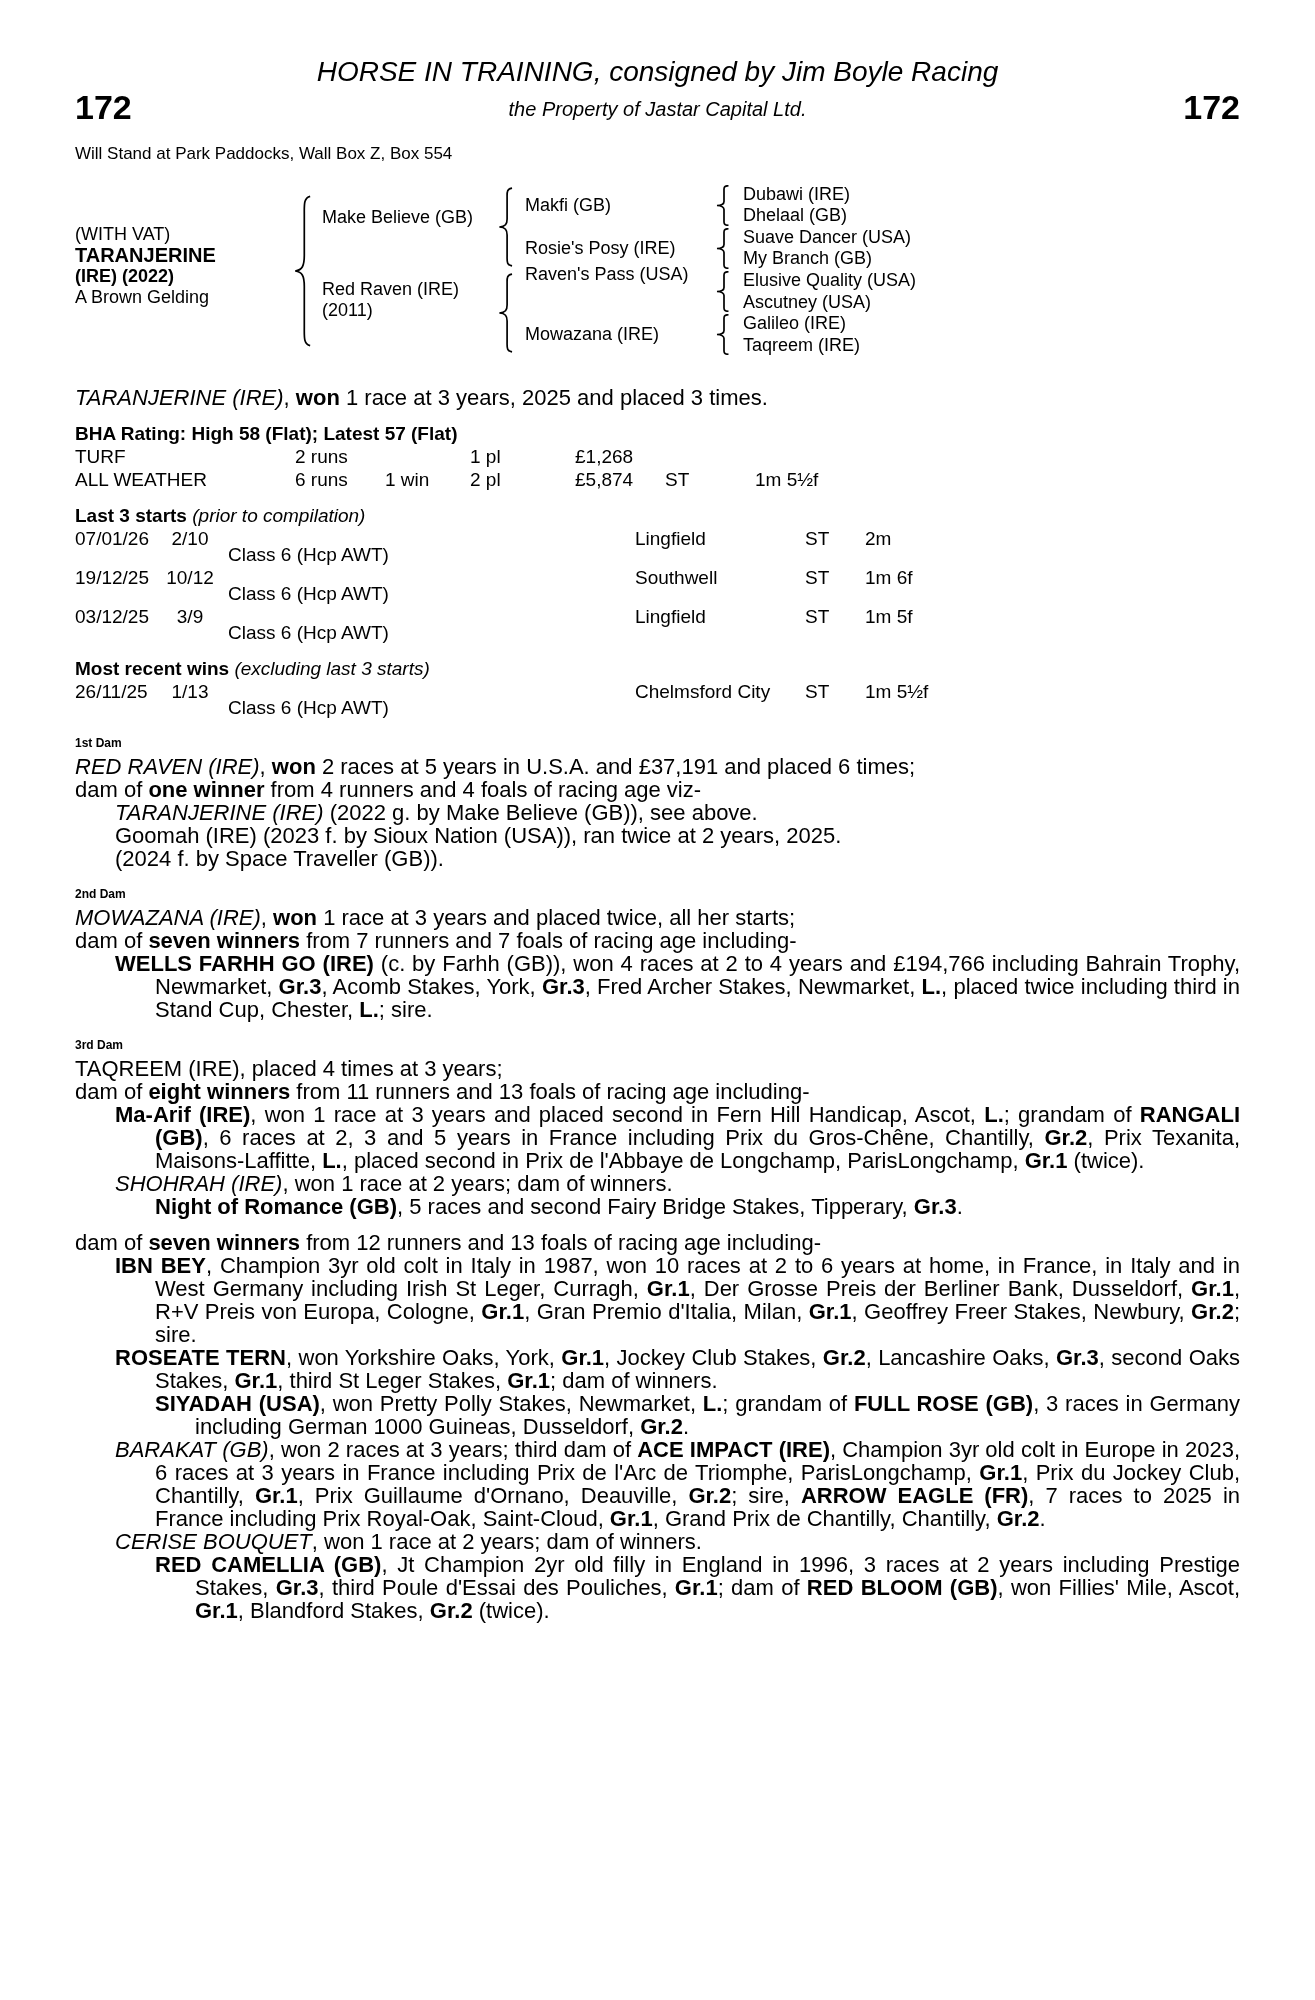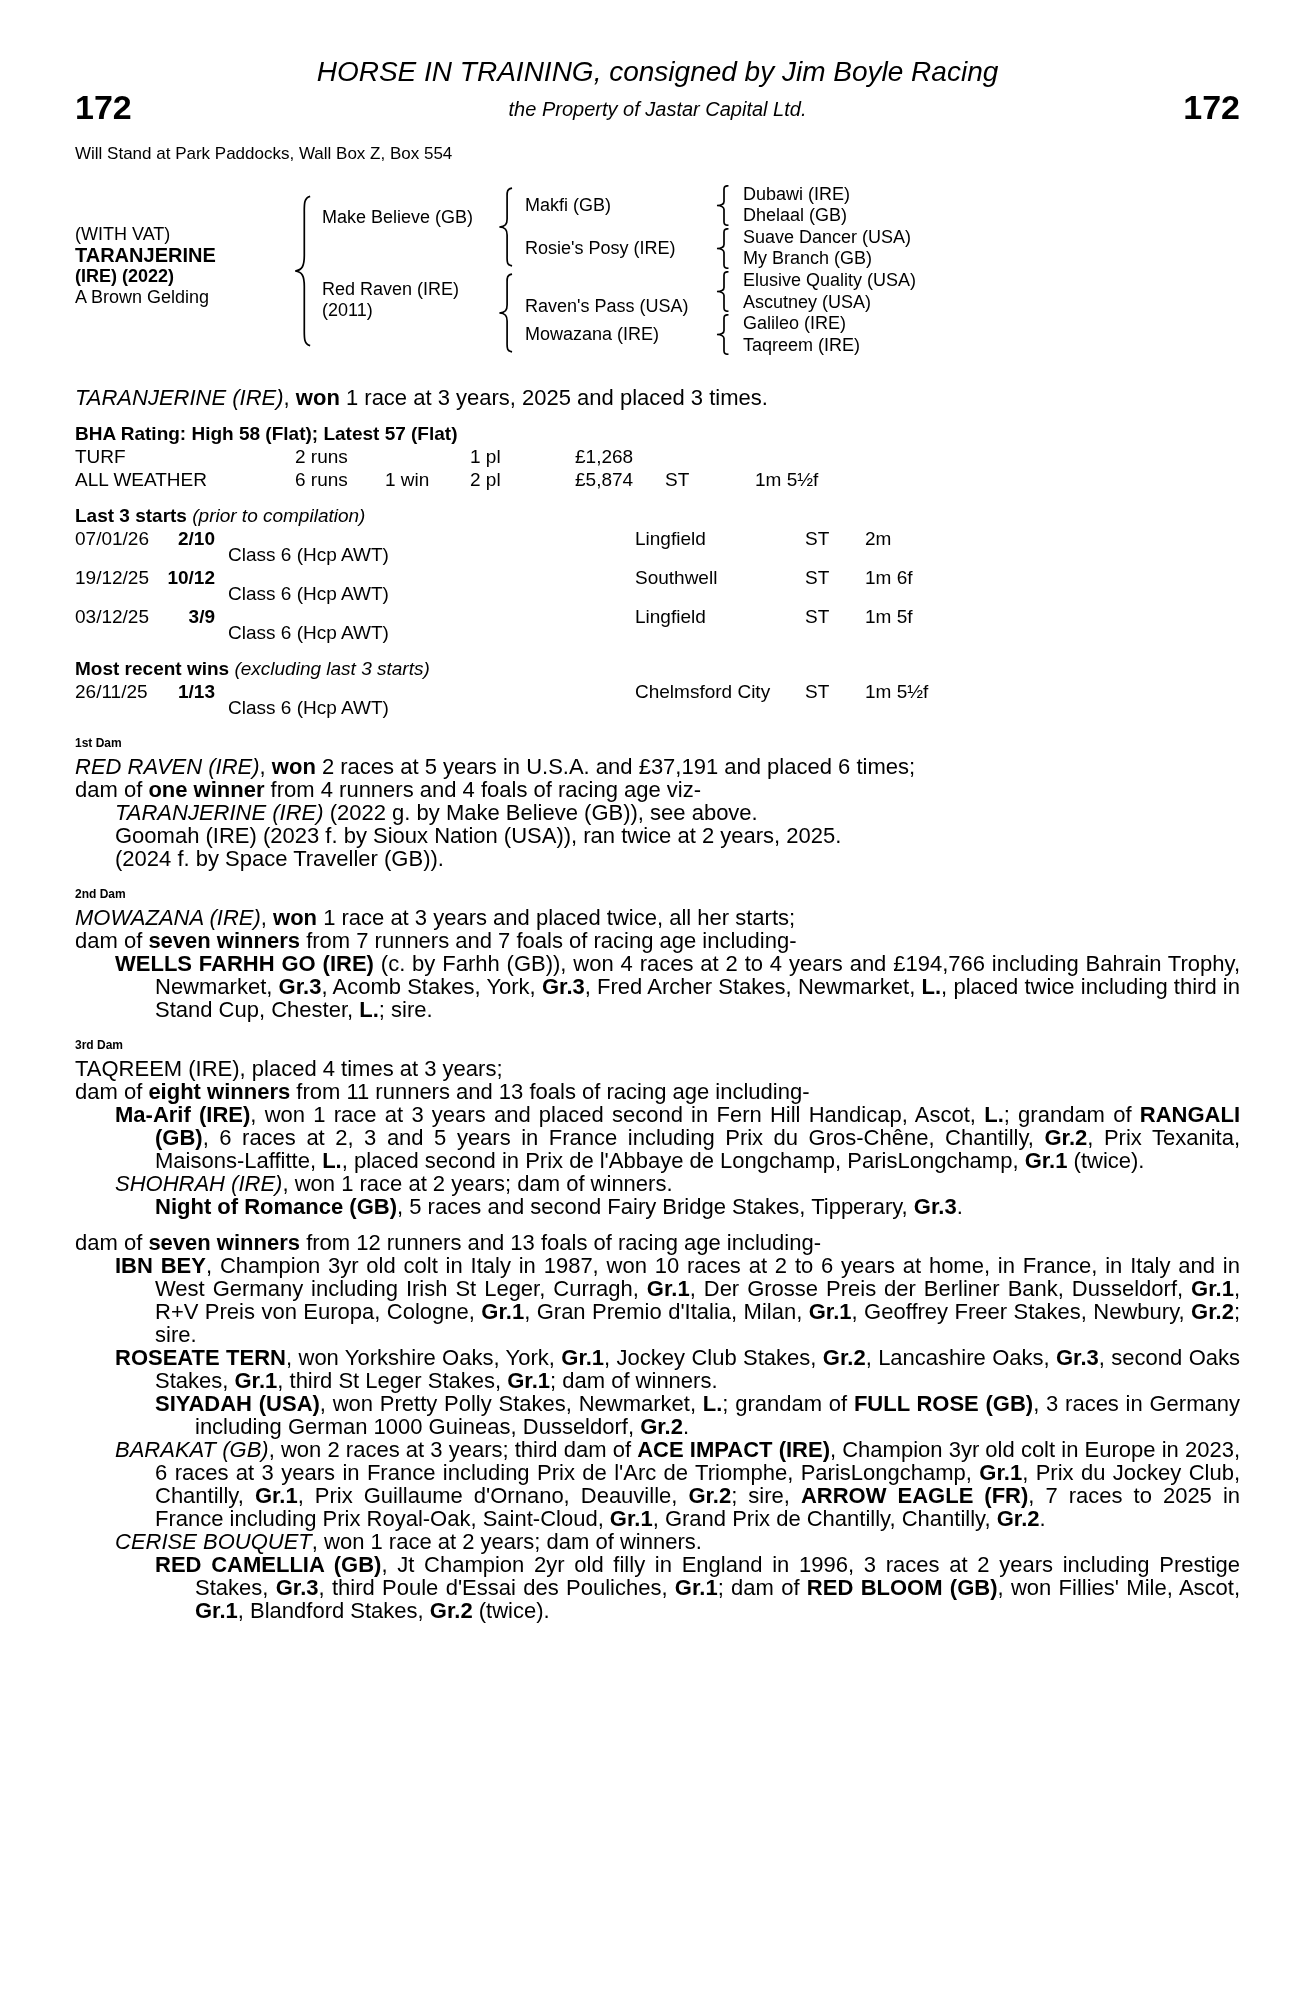--- a/index.html
+++ b/index.html
@@ -40,21 +40,21 @@
   .section { margin-top:13px; }
   .bold-head { font-weight:bold; font-size:19px; line-height:23px; }
   .rich-head { font-size:19px; line-height:23px; }
   .ind1 { padding-left:80px; text-indent:-40px; }
   .ind2 { padding-left:120px; text-indent:-40px; }
 
   
   .bha-row { display:grid; grid-template-columns:220px 90px 85px 105px 90px 90px 1fr; line-height:23px; }
   
   .starts-row { display:grid; grid-template-columns:90px 50px 420px 170px 60px 1fr; line-height:23px; }
-  .starts-row .c-pos { text-align:right;font-weight:bold; }
+  .starts-row .c-pos { text-align:center; }
   .starts-row .c-race { padding-left:13px;margin-top:16px; }
 
   .dam-heading { font-weight:bold; font-size:12px; line-height:23px; }
 </style>
 </head>
 <body>
 
 <div class="page">
 
   <div class="header">
@@ -87,21 +87,21 @@
 
     <svg class="brace" style="left:420px;top:3px;width:22px;height:80px" viewBox="0 0 20 100" preserveAspectRatio="none">
       <path d="M15.5,1.5 C10.5,2.5 11,7 11,13 L11,40 C11,46.5 9.5,49.5 4,50 C9.5,50.5 11,53.5 11,60 L11,87 C11,93 10.5,97.5 15.5,98.5" fill="none" stroke="#000" stroke-width="1.7" vector-effect="non-scaling-stroke"></path>
     </svg>
     <svg class="brace" style="left:420px;top:89px;width:22px;height:80px" viewBox="0 0 20 100" preserveAspectRatio="none">
       <path d="M15.5,1.5 C10.5,2.5 11,7 11,13 L11,40 C11,46.5 9.5,49.5 4,50 C9.5,50.5 11,53.5 11,60 L11,87 C11,93 10.5,97.5 15.5,98.5" fill="none" stroke="#000" stroke-width="1.7" vector-effect="non-scaling-stroke"></path>
     </svg>
 
     <div class="ped-abs gp" style="top:11px">Makfi (GB)</div>
     <div class="ped-abs gp" style="top:54px">Rosie's Posy (IRE)</div>
-    <div class="ped-abs gp" style="top:112px">Raven's Pass (USA)</div>
+    <div class="ped-abs gp" style="top:80px">Raven's Pass (USA)</div>
     <div class="ped-abs gp" style="top:140px">Mowazana (IRE)</div>
 
     <svg class="brace" style="left:638px;top:1px;width:20px;height:41px" viewBox="0 0 20 100" preserveAspectRatio="none">
       <path d="M15.5,1.5 C10.5,2.5 11,7 11,13 L11,40 C11,46.5 9.5,49.5 4,50 C9.5,50.5 11,53.5 11,60 L11,87 C11,93 10.5,97.5 15.5,98.5" fill="none" stroke="#000" stroke-width="1.7" vector-effect="non-scaling-stroke"></path>
     </svg>
     <svg class="brace" style="left:638px;top:44px;width:20px;height:41px" viewBox="0 0 20 100" preserveAspectRatio="none">
       <path d="M15.5,1.5 C10.5,2.5 11,7 11,13 L11,40 C11,46.5 9.5,49.5 4,50 C9.5,50.5 11,53.5 11,60 L11,87 C11,93 10.5,97.5 15.5,98.5" fill="none" stroke="#000" stroke-width="1.7" vector-effect="non-scaling-stroke"></path>
     </svg>
     <svg class="brace" style="left:638px;top:87px;width:20px;height:41px" viewBox="0 0 20 100" preserveAspectRatio="none">
       <path d="M15.5,1.5 C10.5,2.5 11,7 11,13 L11,40 C11,46.5 9.5,49.5 4,50 C9.5,50.5 11,53.5 11,60 L11,87 C11,93 10.5,97.5 15.5,98.5" fill="none" stroke="#000" stroke-width="1.7" vector-effect="non-scaling-stroke"></path>

